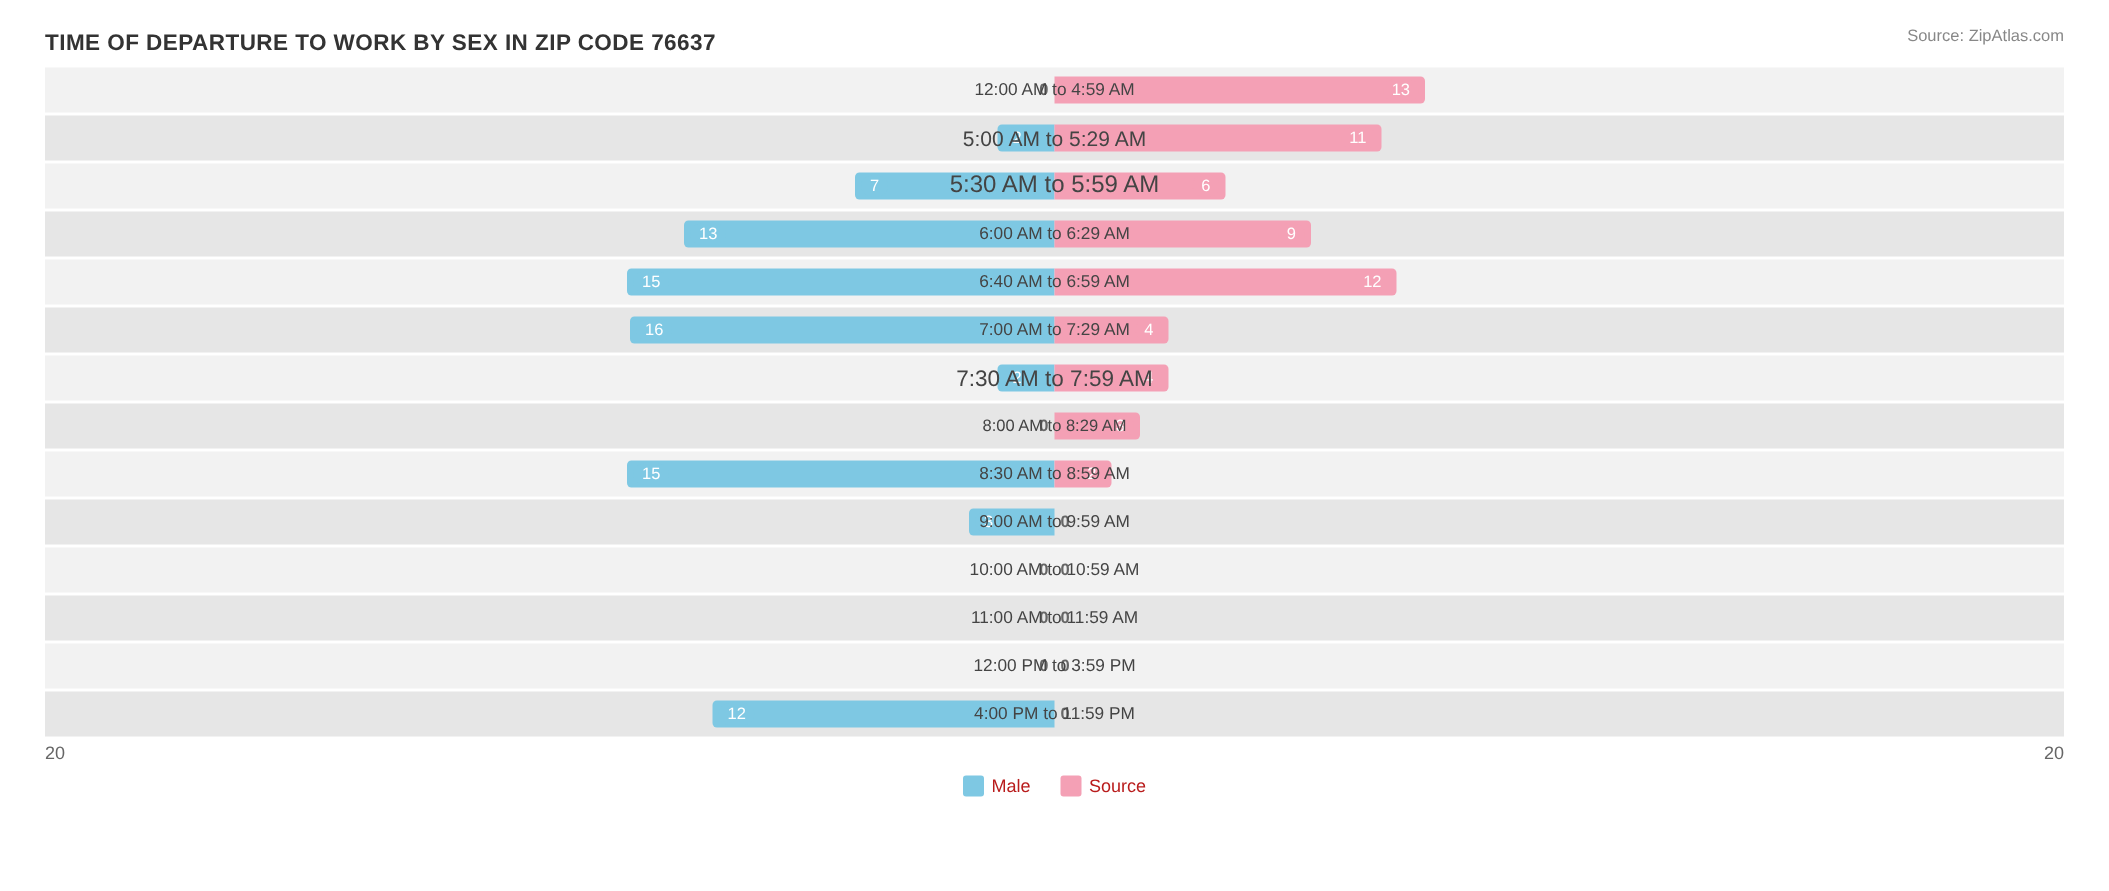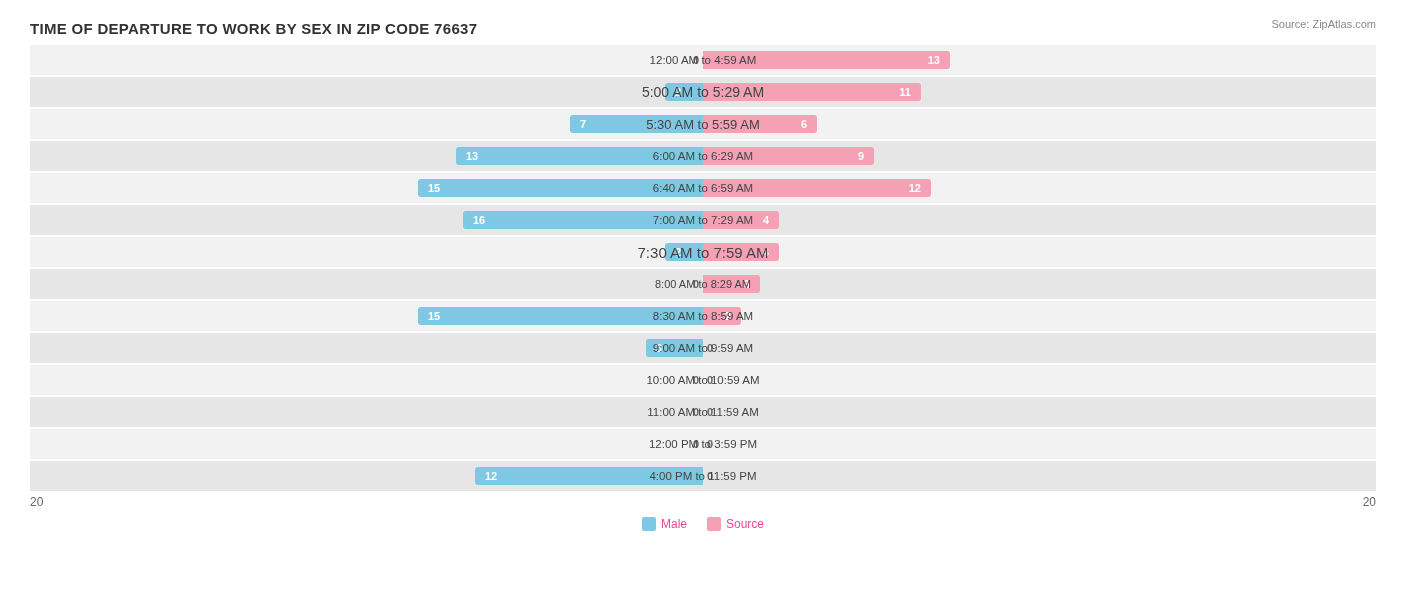--- a/index.html
+++ b/index.html
@@ -122,21 +122,21 @@
       justify-content: center;
       align-items: center;
       gap: 20px;
       margin-top: 8px;
     }
     .legend-item {
       display: flex;
       align-items: center;
       gap: 5px;
       font-size: 12px;
-      color: #ec4899;
+      color: #b91c1c;
     }
     .legend-box {
       width: 14px;
       height: 14px;
       border-radius: 2px;
     }
     .axis-labels {
       display: flex;
       justify-content: space-between;
       position: relative;
@@ -149,21 +149,21 @@
       position: relative;
     }
     
     .badge {
       display: inline-flex;
       align-items: center;
       justify-content: center;
       border-radius: 10px;
       padding: 1px 6px;
       font-size: 11px;
-      font-weight: bold;
+      font-weight: normal;
       color: #fff;
       white-space: nowrap;
     }
     .badge-male { background: #7ec8e3; }
     .badge-female { background: #f4a0b5; }
   </style>
 </head>
 <body>
 
 <div class="chart-container">
@@ -209,21 +209,21 @@
     </div>
         <div class="row" style="background: rgb(242, 242, 242);">
       <div class="bar-section">
         <div class="left-side">
 
             <div class="bar-male" style="width:133px; min-width:4px; position:relative;">
               <span class="badge badge-male" style="position:absolute; left:4px;">7</span>
             </div>
 
         </div>
-        <div class="label-center" style="font-size:13px;">5:30 AM to 5:59 AM</div>
+        <div class="label-center" style="font-size:16px;">5:30 AM to 5:59 AM</div>
         <div class="right-side">
 
             <div class="bar-female" style="width:114px; min-width:4px; position:relative;">
               <span class="badge badge-female" style="position:absolute; right:4px;">6</span>
             </div>
 
         </div>
       </div>
     </div>
         <div class="row" style="background: rgb(230, 230, 230);">
@@ -261,21 +261,21 @@
               <span class="badge badge-female" style="position:absolute; right:4px;">12</span>
             </div>
 
         </div>
       </div>
     </div>
         <div class="row" style="background: rgb(230, 230, 230);">
       <div class="bar-section">
         <div class="left-side">
 
-            <div class="bar-male" style="width:240px; min-width:4px; position:relative;">
+            <div class="bar-male" style="width:283px; min-width:4px; position:relative;">
               <span class="badge badge-male" style="position:absolute; left:4px;">16</span>
             </div>
 
         </div>
         <div class="label-center" style="font-size:11.5px;">7:00 AM to 7:29 AM</div>
         <div class="right-side">
 
             <div class="bar-female" style="width:76px; min-width:4px; position:relative;">
               <span class="badge badge-female" style="position:absolute; right:4px;">4</span>
             </div>

